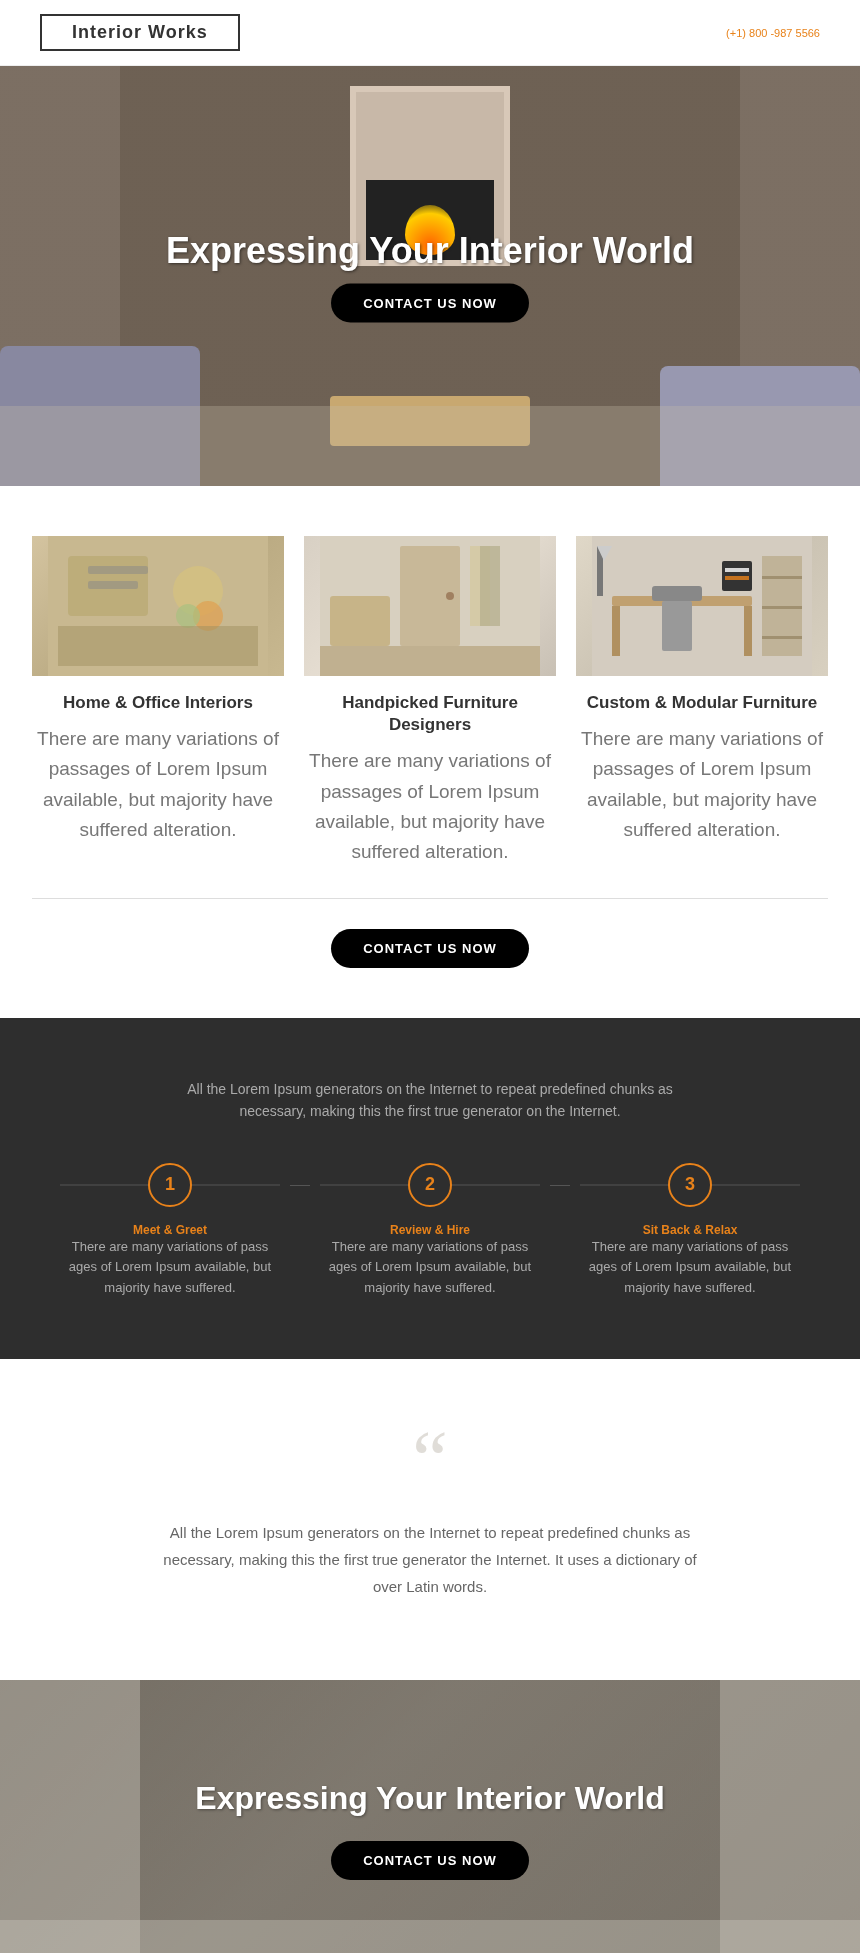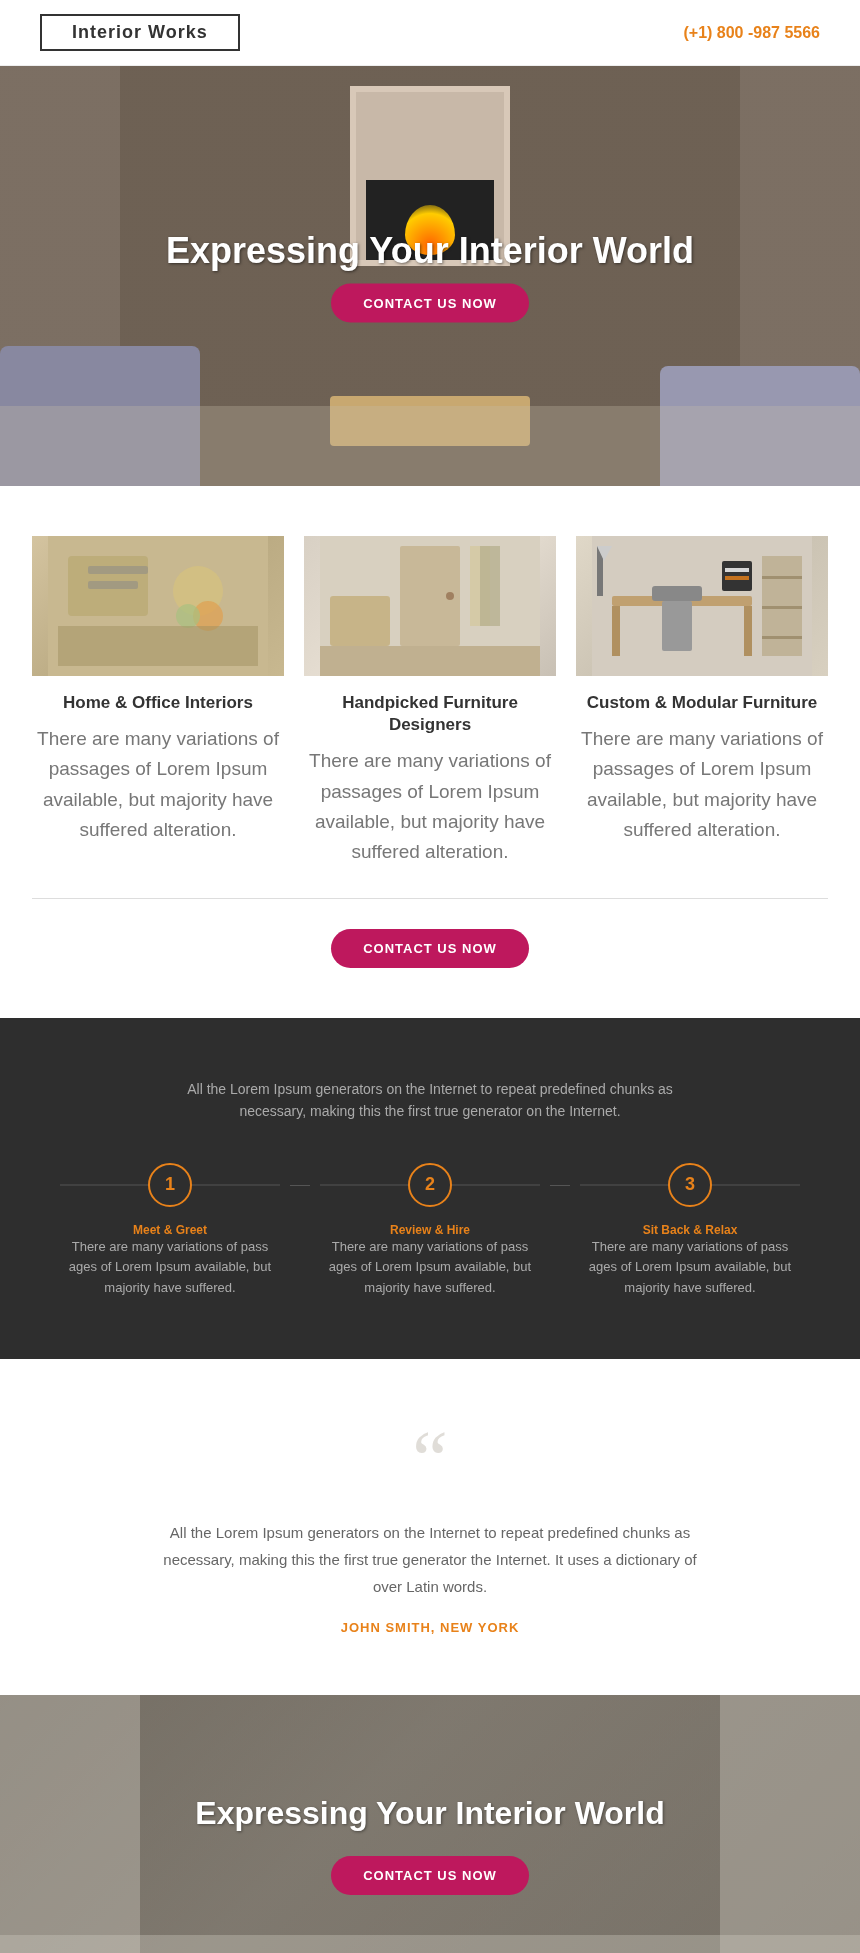--- a/index.html
+++ b/index.html
@@ -17,22 +17,22 @@
     .logo {
       border: 2px solid #333;
       padding: 6px 30px;
       font-size: 18px;
       font-weight: bold;
       color: #333;
       letter-spacing: 1px;
     }
     .phone {
       color: #e8821a;
-      font-size: 16px;
-      font-weight: bold;
+      font-size: 11px;
+      font-weight: normal;
     }
 
     
     .hero {
       position: relative;
       width: 100%;
       height: 420px;
       overflow: hidden;
       background: #888;
     }
@@ -87,21 +87,21 @@
       font-weight: bold;
       margin-bottom: 12px;
       text-shadow: 1px 1px 3px rgba(0,0,0,0.5);
     }
     .hero-subtitle {
       font-size: 15px;
       margin-bottom: 24px;
       color: #eee;
     }
     .btn-orange {
-      background: #be185d;
+      background: #000000;
       color: #fff;
       border: none;
       padding: 12px 32px;
       font-size: 13px;
       font-weight: bold;
       letter-spacing: 1px;
       border-radius: 25px;
       cursor: pointer;
       text-transform: uppercase;
     }
@@ -531,21 +531,20 @@
       </div>
       <div class="step-title">Sit Back &amp; Relax</div>
       <div class="step-desc">There are many variations of pass ages of Lorem Ipsum available, but majority have suffered.</div>
     </div>
   </div>
 </section>
 
 <section class="testimonial">
   <div class="quote-icon">“</div>
   <p class="testimonial-text">All the Lorem Ipsum generators on the Internet to repeat predefined chunks as necessary, making this the first true generator the Internet. It uses a dictionary of over Latin words.</p>
-  <div class="testimonial-author">JOHN SMITH, NEW YORK</div>
 </section>
 
 <section class="bottom-hero">
   <div class="bottom-hero-bg">
     <div class="bath-cabinet-left"></div>
     <div class="bath-cabinet-right"></div>
     <div class="bath-floor"></div>
   </div>
   <div class="bottom-hero-content">
     <h2 class="bottom-hero-title">Expressing Your Interior World</h2>

